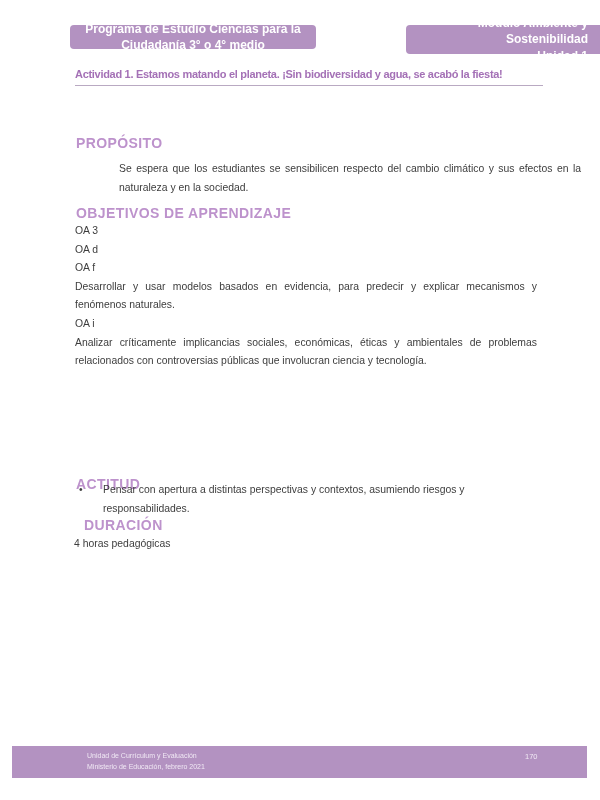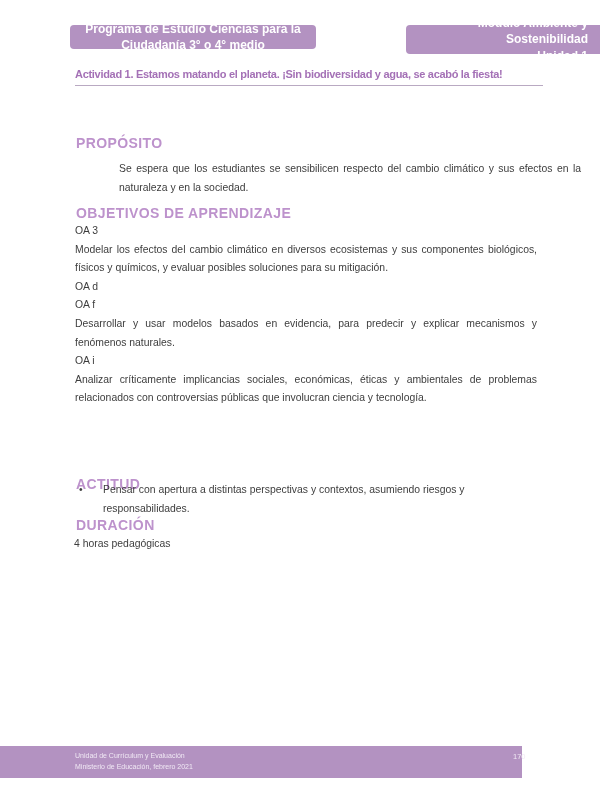--- a/index.html
+++ b/index.html
@@ -41,21 +41,21 @@
     position:absolute; left:75px; top:222px; width:462px; line-height:18.6px;
   }
   .oa-text { text-align:justify; }
   .actitud-item {
     position:absolute; left:79px; top:481px; width:458px;
     line-height:18.6px; display:flex;
   }
   .bullet-glyph { width:24px; flex:0 0 24px; font-size:10.4px; }
   .duracion-text { position:absolute; left:74px; top:535px; line-height:18.6px; }
   .footer {
-    position:absolute; left:0; top:746px; width:522px; height:32px;
+    position:absolute; left:12px; top:746px; width:575px; height:32px;
     background:#b392c1; color:#f0e8f4; font-size:7px;
   }
   .footer-left { position:absolute; left:75px; top:5px; line-height:1.5; }
   .footer-page { position:absolute; left:513px; top:6px; font-size:7.5px; }
 </style>
 </head>
 <body>
 
 <div class="page">
 
@@ -69,42 +69,41 @@
 
   <div class="title">Actividad 1. Estamos matando el planeta. ¡Sin biodiversidad y agua, se acabó la fiesta!</div>
 
   <div class="sec-heading" style="top:135px;">PROPÓSITO</div>
   <div class="body-text proposito-text">Se espera que los estudiantes se sensibilicen respecto del cambio climático y sus efectos en la naturaleza y en la sociedad.</div>
 
   <div class="sec-heading" style="top:205px;">OBJETIVOS DE APRENDIZAJE</div>
   <div class="body-text objetivos-list">
     <div>
       <div class="oa-code">OA 3</div>
-      <div class="oa-text">Modelar los efectos del cambio climático en diversos ecosistemas y sus componentes biológicos, físicos y químicos, y evaluar posibles soluciones para su mitigación.</div>
     </div>
     <div>
       <div class="oa-code">OA d</div>
     </div>
     <div>
       <div class="oa-code">OA f</div>
       <div class="oa-text">Desarrollar y usar modelos basados en evidencia, para predecir y explicar mecanismos y fenómenos naturales.</div>
     </div>
     <div>
       <div class="oa-code">OA i</div>
       <div class="oa-text">Analizar críticamente implicancias sociales, económicas, éticas y ambientales de problemas relacionados con controversias públicas que involucran ciencia y tecnología.</div>
     </div>
   </div>
 
   <div class="sec-heading" style="top:460px;margin-top:16px;">ACTITUD</div>
   <div class="body-text actitud-item">
     <span class="bullet-glyph">•</span>
     <span>Pensar con apertura a distintas perspectivas y contextos, asumiendo riesgos y responsabilidades.</span>
   </div>
 
-  <div class="sec-heading" style="top:517px;">DURACIÓN</div>
+  <div class="sec-heading" style="top:517px;margin-left:8px;">DURACIÓN</div>
   <div class="body-text duracion-text">4 horas pedagógicas</div>
 
   <div class="footer">
     <div class="footer-left">
       <div>Unidad de Currículum y Evaluación</div>
       <div>Ministerio de Educación, febrero 2021</div>
     </div>
     <div class="footer-page">170</div>
   </div>
 

